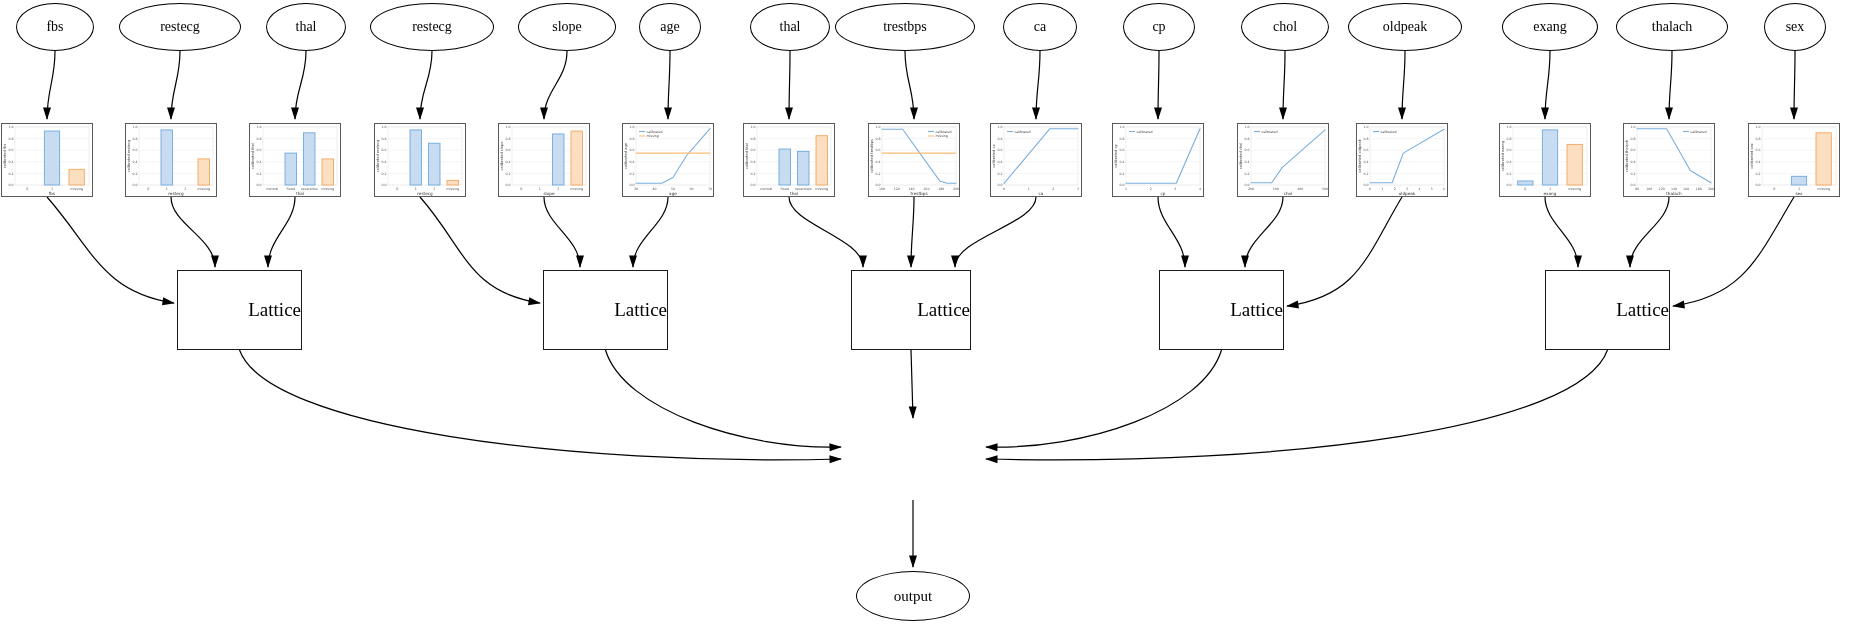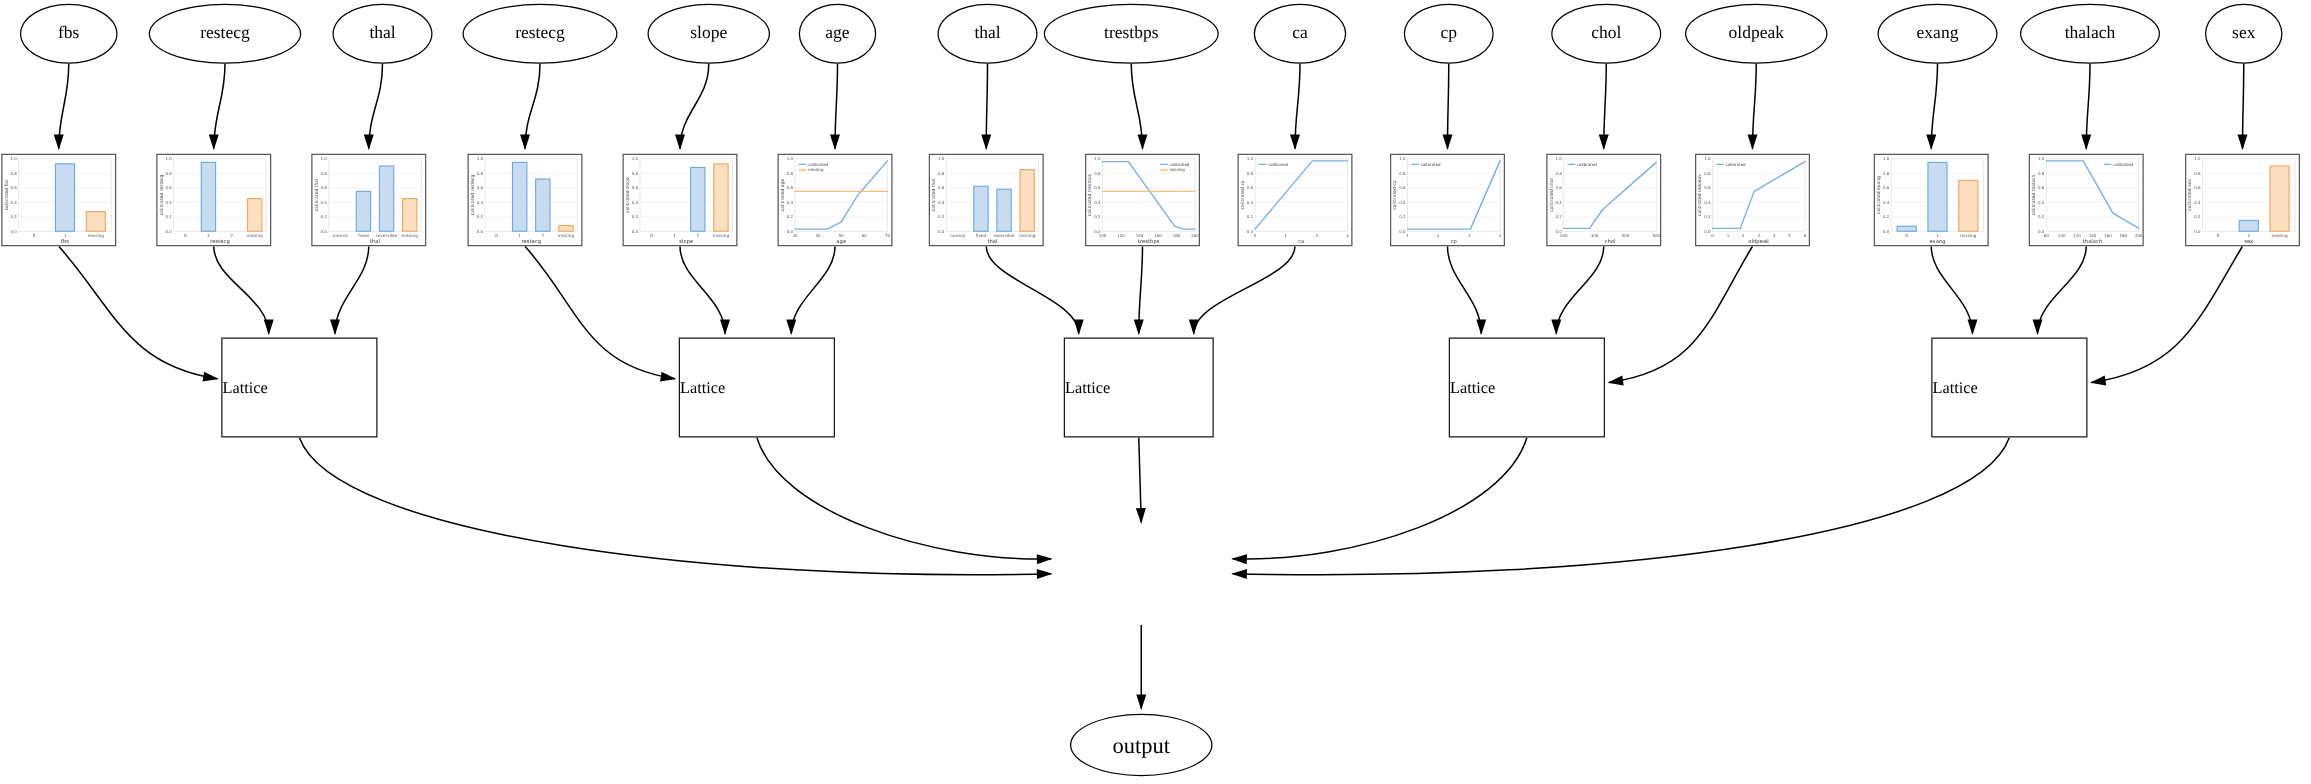--- a/index.html
+++ b/index.html
@@ -2,22 +2,22 @@
 <html><head>
 <meta charset="utf-8">
 <style>
   html,body{margin:0;padding:0;background:#ffffff;}
   #canvas{position:relative;width:1849px;height:627px;background:#ffffff;overflow:hidden;
           font-family:"Liberation Serif","DejaVu Serif",serif;padding-left:26px;}
   #edge-layer{position:absolute;left:0;top:0;}
   .ellipse-node{position:absolute;display:flex;align-items:center;justify-content:center;
     border:1px solid #000;border-radius:50%;background:#fff;font-size:14px;color:#000;
     box-sizing:border-box;white-space:nowrap;}
-  .box-node{position:absolute;display:flex;align-items:center;justify-content:flex-start;
-    border:1px solid #1a1a1a;background:#fff;font-size:13px;color:#000;box-sizing:border-box;}
+  .box-node{position:absolute;display:flex;align-items:center;justify-content:flex-end;
+    border:1px solid #1a1a1a;background:#fff;font-size:19px;color:#000;box-sizing:border-box;}
   .chart-node{position:absolute;border:1px solid #595959;background:#fff;box-sizing:border-box;}
   .chart-node svg{display:block;}
   svg text{font-family:"DejaVu Sans","Liberation Sans",sans-serif;}
 </style>
 </head>
 <body>
 
 <div id="canvas">
   <svg id="edge-layer" width="1849" height="627" viewBox="0 0 1849 627">
     <defs>
@@ -521,16 +521,16 @@
     <span>Lattice</span>
   </div>
   <div class="box-node" style="left:1159px;top:270px;width:125px;height:80px">
     <span>Lattice</span>
   </div>
   <div class="box-node" style="left:1545px;top:270px;width:125px;height:80px">
     <span>Lattice</span>
   </div>
 
 
-  <div class="ellipse-node" style="left:856px;top:571px;width:114px;height:50px;font-size:18px">
+  <div class="ellipse-node" style="left:856px;top:571px;width:114px;height:50px;font-size:15px">
     <span>output</span>
   </div>
 </div>
 
 </body></html>

